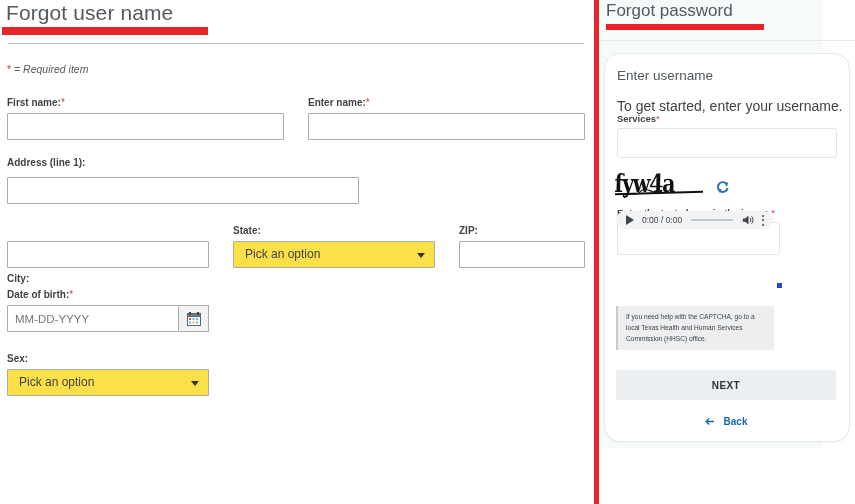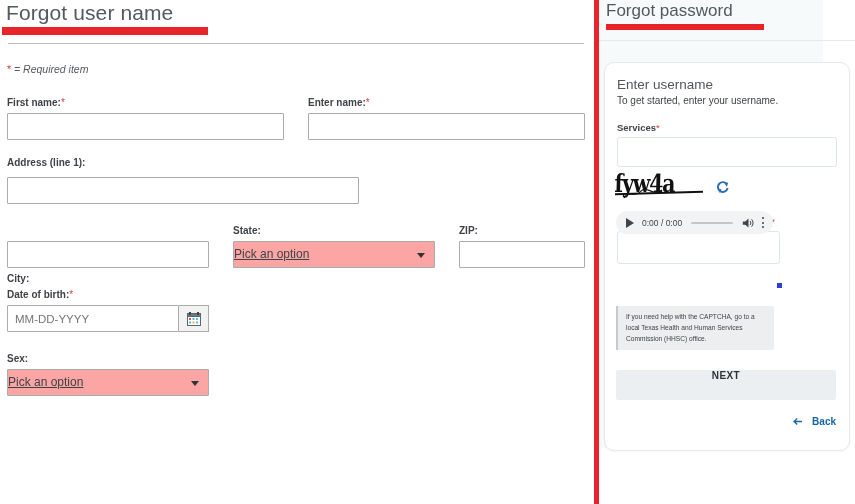--- a/index.html
+++ b/index.html
@@ -49,25 +49,25 @@
     border: 1px solid #a9abad;
     border-radius: 1px;
   }
   .txtbox.ph {
     font-size: 11.5px; color: #9a9da0;
     padding: 4px 7px; line-height: 24px;
   }
 
   .selbox {
     position: absolute;
-    background: #fca5a5;
+    background: #fde047;
     border: 1px solid #a9abad;
     border-radius: 1px;
     font-size: 12px; color: #3f4347;
-    padding: 0 0; line-height: 24px; text-decoration: underline;
+    padding: 0 11px; line-height: 24px;
   }
   .sel-arrow {
     position: absolute; right: 9px; top: 50%;
     width: 0; height: 0; margin-top: -1.5px;
     border-left: 4px solid transparent;
     border-right: 4px solid transparent;
     border-top: 5px solid #2f3335;
   }
 
   .cal-btn {
@@ -100,31 +100,30 @@
   }
   .rp-hr {
     position: absolute; left: 0px; top: 40px; width: 256px; height: 1px;
     background: #e4eaec;
   }
 
   .card {
     position: absolute; left: 5px; top: 53px; width: 246px; height: 389px;
     background: #ffffff;
     border: 1px solid #e3e9ec;
-    border-radius: 10px;
+    border-radius: 16px;
     box-shadow: 0 1px 2px rgba(0,0,0,0.04);
-    margin-top: 9px;
   }
   .card-h {
     position: absolute; left: 12px; top: 14px;
     font-size: 13.5px; color: #50575c; font-weight: 400;
   }
   .card-sub {
-    position: absolute; left: 12px; top: 32px;
-    font-size: 10px; color: #3f4347;
+    position: absolute; left: 12px; top: 44px;
+    font-size: 14px; color: #3f4347;
   }
   .c-label {
     position: absolute; font-size: 9.5px; font-weight: bold; color: #3f4347;
     white-space: nowrap;
   }
   .c-label .star { color: #d73b3b; font-weight: normal; }
   .c-input {
     position: absolute;
     background: #ffffff;
     border: 1px solid #dfe6e9;
@@ -151,21 +150,21 @@
   }
   .captcha-squig {
     position: absolute; left: 8px; top: 14px; width: 40px; height: 14px;
   }
   .refresh-icon {
     position: absolute; left: 716px; top: 180px;
     width: 13px; height: 13px;
   }
 
   .audio-player {
-    position: absolute; left: 616px; top: 211px; width: 157px; height: 23px;
+    position: absolute; left: 616px; top: 211px; width: 157px; height: 18px;
     background: #f1f3f4;
     border-radius: 12px;
     display: flex; align-items: center;
   }
   .ap-play {
     width: 0; height: 0; margin-left: 10px;
     border-top: 5px solid transparent;
     border-bottom: 5px solid transparent;
     border-left: 8px solid #404347;
   }
@@ -198,26 +197,26 @@
     position: absolute; left: 8px; top: 6px; width: 143px;
     font-size: 6.6px; color: #3f4347; line-height: 1.65;
   }
 
   .next-btn {
     position: absolute; left: 616px; top: 370px; width: 220px; height: 30px;
     background: #eceff1;
     border: none; border-radius: 2px;
     font-size: 10px; font-weight: bold; color: #2e3338;
     letter-spacing: 0.4px;
-    display: flex; align-items: flex-start; justify-content: center;
+    display: flex; align-items: center; justify-content: center;
     cursor: pointer;
   }
   .back-link {
     position: absolute; left: 616px; top: 416px; width: 220px;
-    display: flex; align-items: center; justify-content: flex-end;
+    display: flex; align-items: center; justify-content: center;
     gap: 10px;
     font-size: 10px; font-weight: bold; color: #1565a8;
     cursor: pointer;
   }
   .back-arrow {
     display: inline-block; width: 9px; height: 9px;
   }
 </style>
 </head>
 <body>

